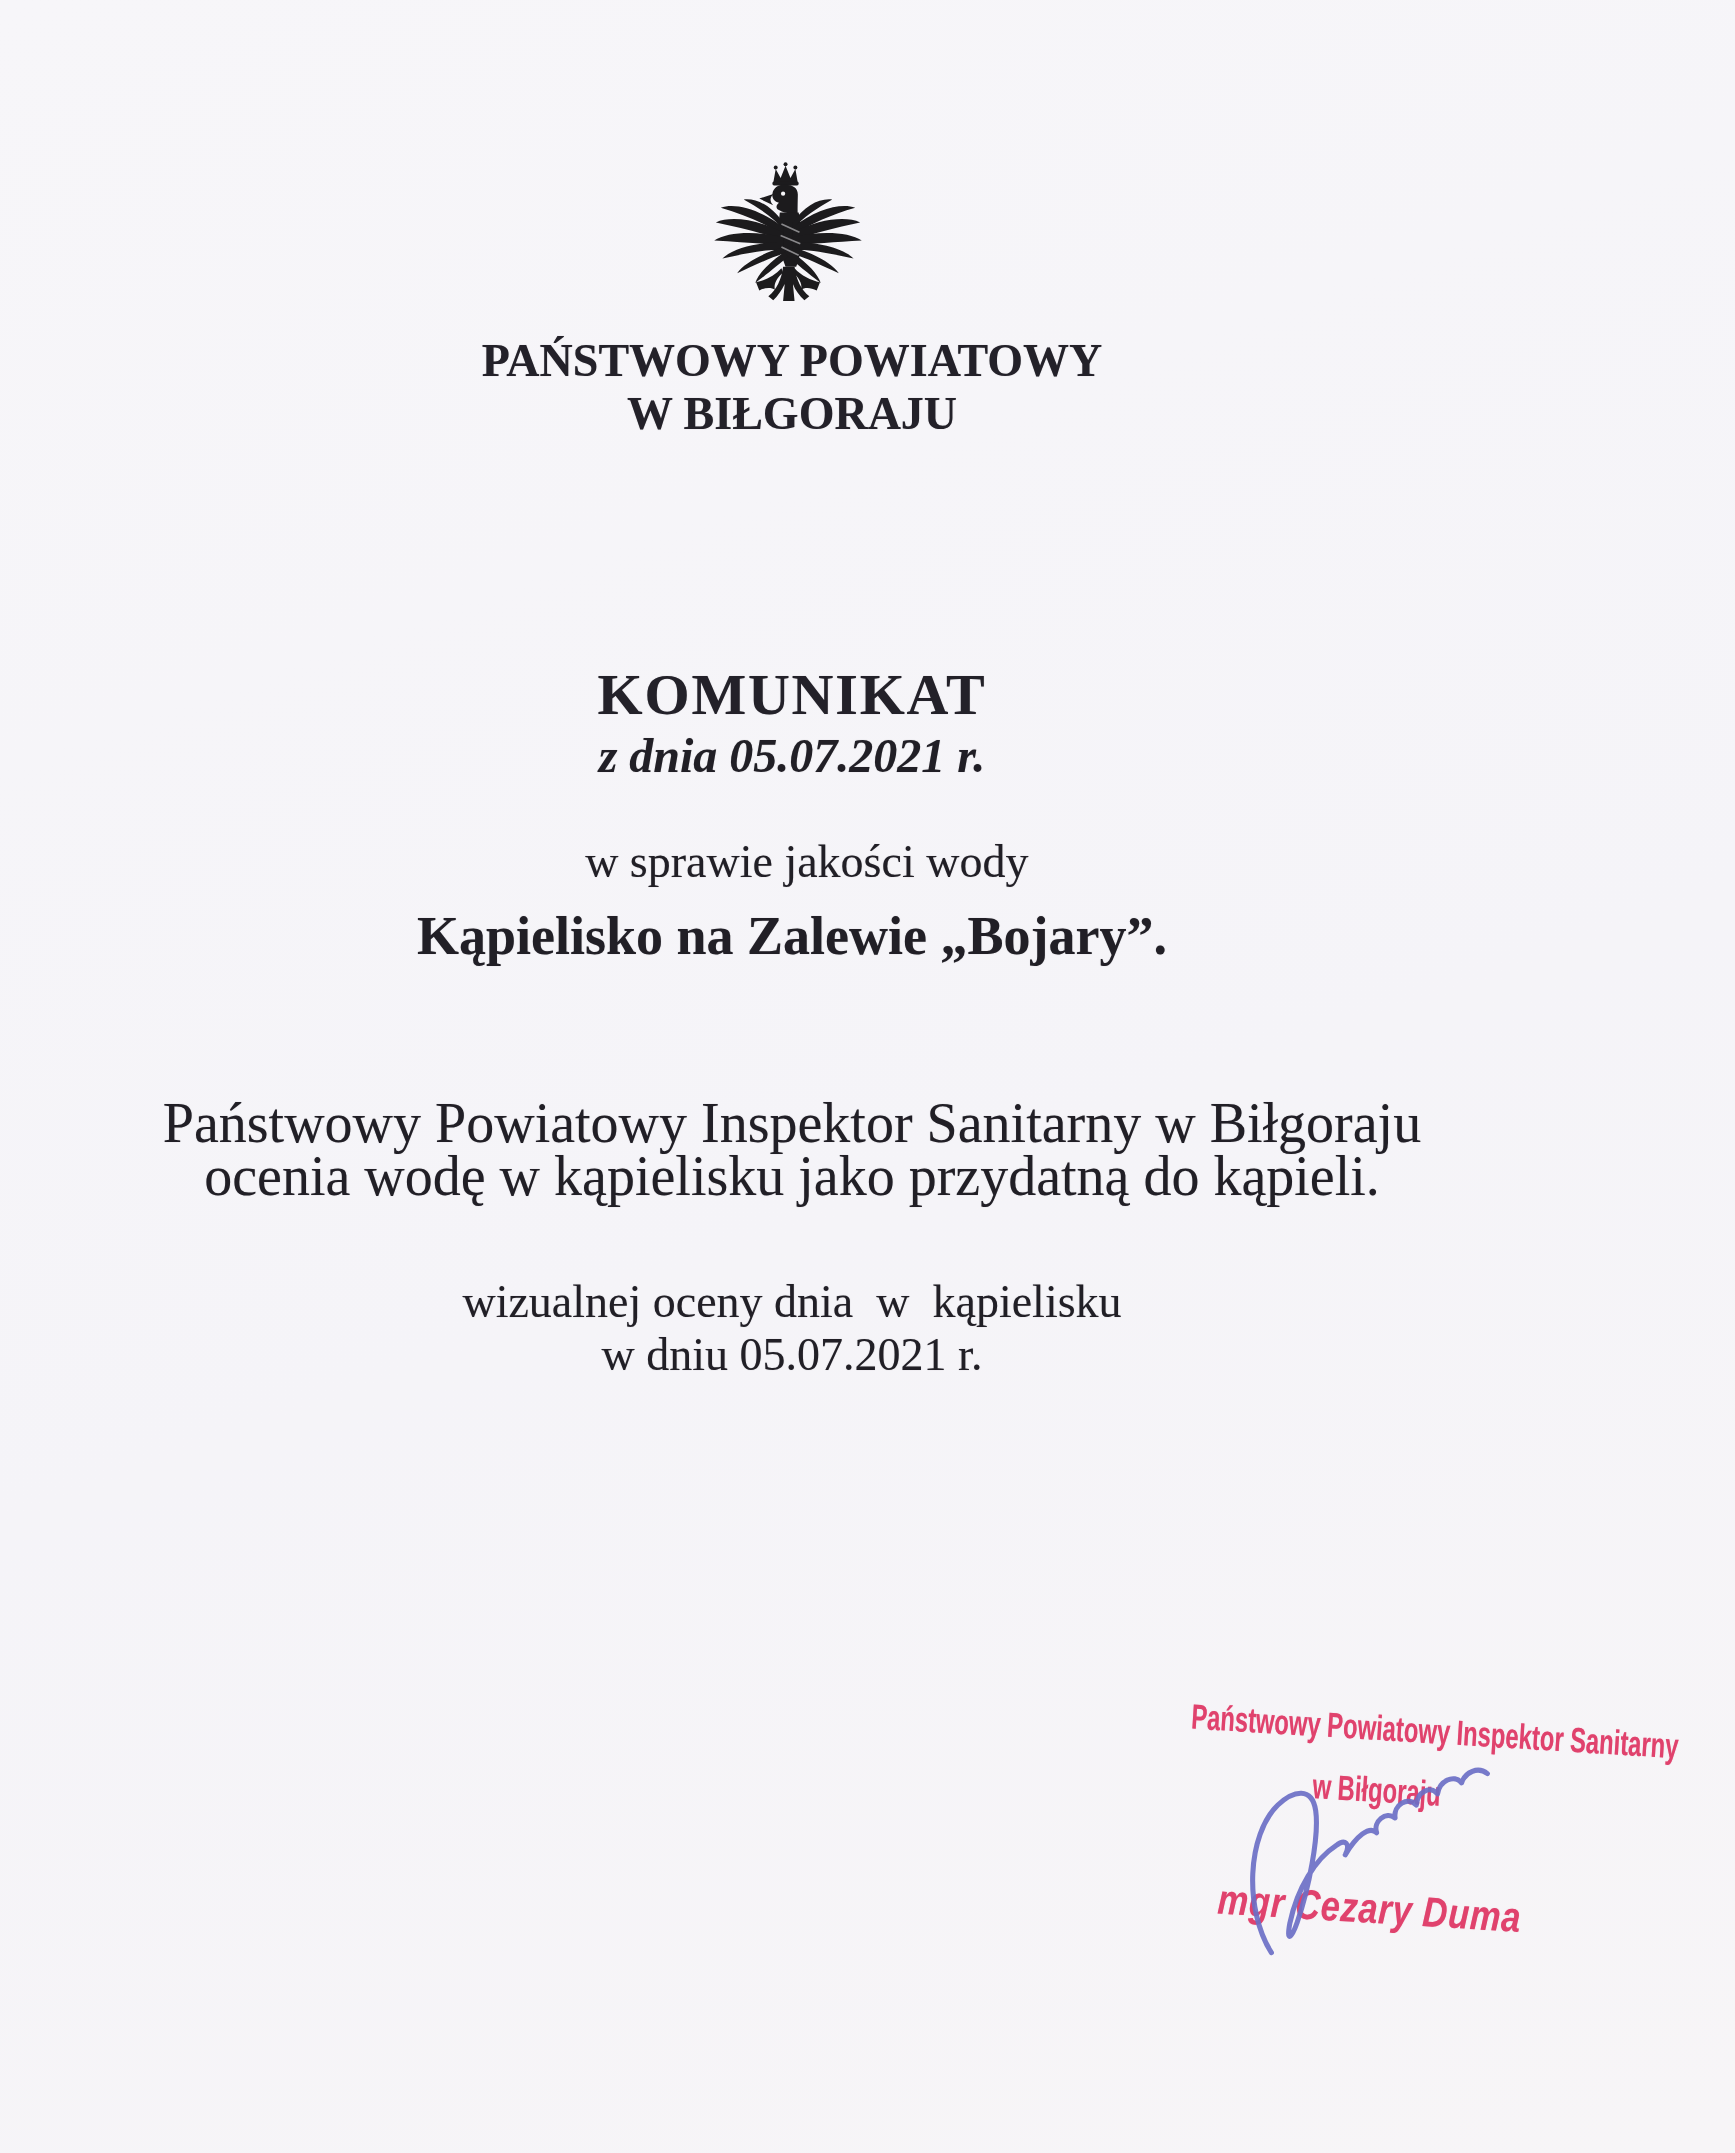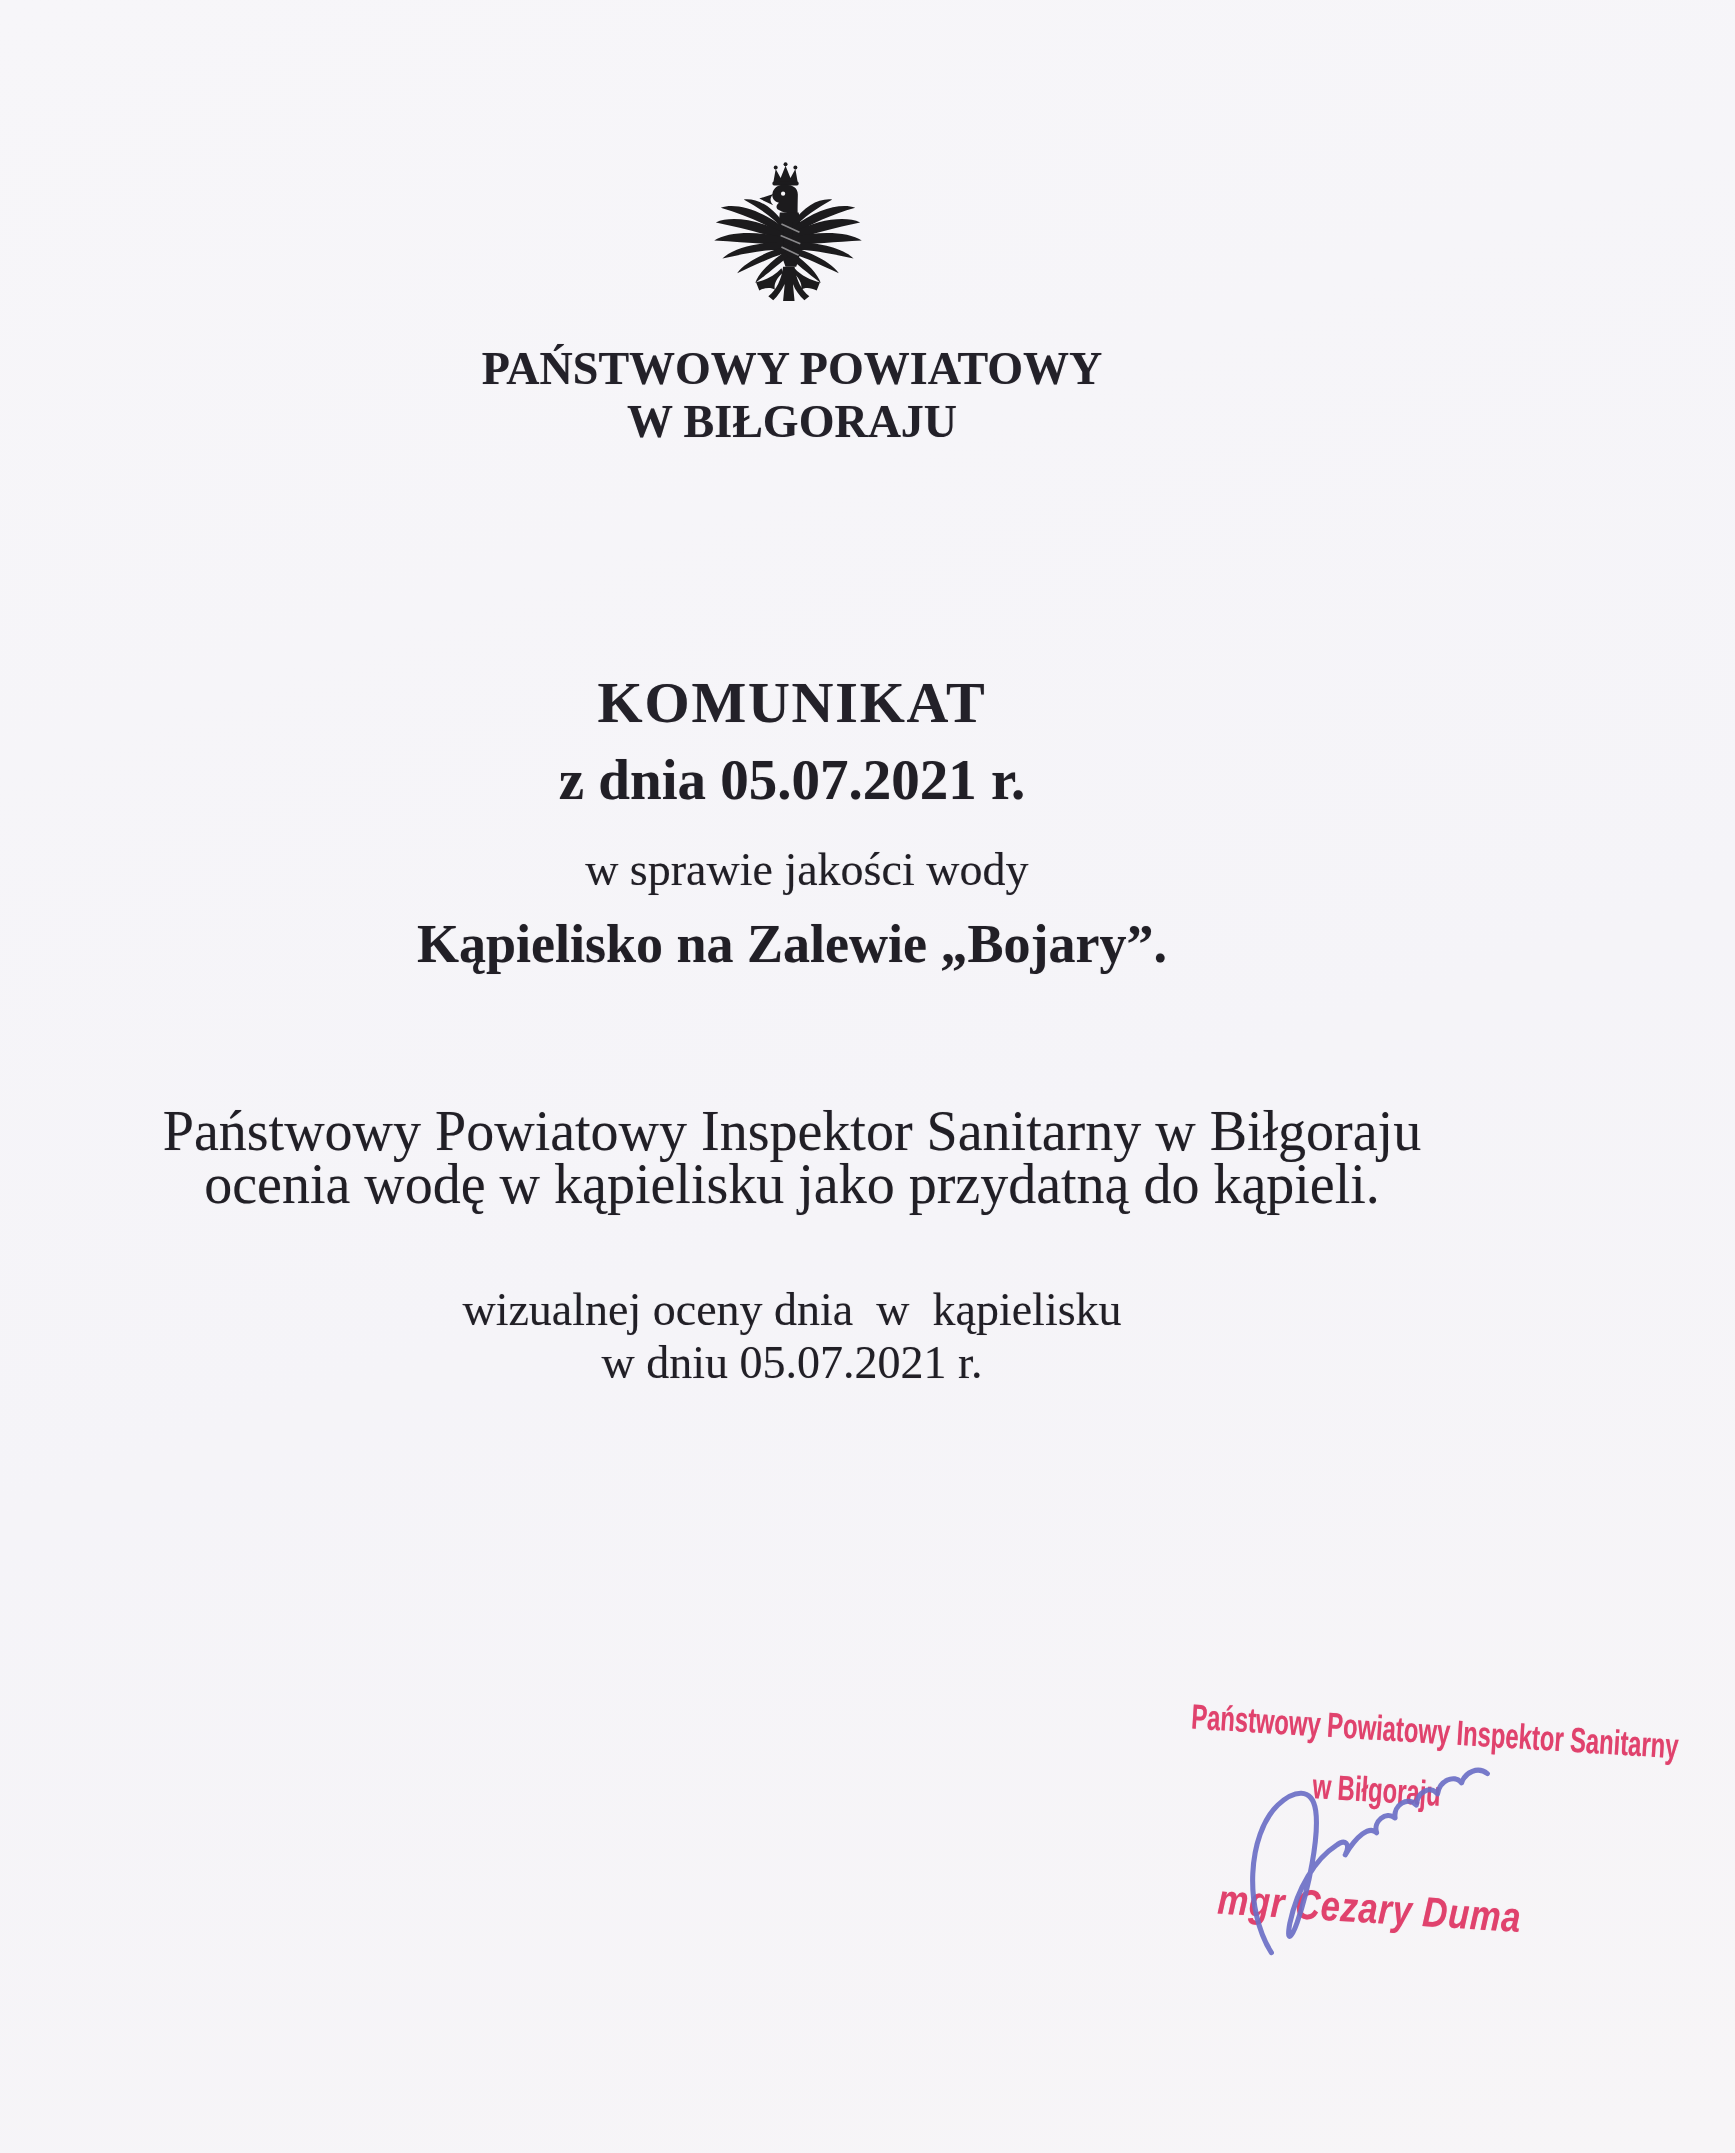--- a/index.html
+++ b/index.html
@@ -11,27 +11,27 @@
   }
   .page{
     position:relative;width:1735px;height:2153px;
     background:linear-gradient(160deg,#f7f6f9 0%,#f5f4f8 55%,#f7f5f7 100%);
     color:#211f26;
   }
   .centercol{position:absolute;left:0;width:1584px;text-align:center;}
   .eagle{position:absolute;left:706px;top:160px;width:164px;height:174px;}
   .letterhead{top:334px;font-size:46px;font-weight:bold;line-height:53px;letter-spacing:0px;color:#232129;}
   .title{top:665px;font-size:58px;font-weight:bold;line-height:59px;letter-spacing:1.8px;color:#232129;}
-  .dateline{top:745px;font-size:57px;font-weight:bold;line-height:53px;}
+  .dateline{top:729px;font-size:48px;font-weight:bold;line-height:53px;font-style:italic;}
   .subject1{top:835px;font-size:46px;line-height:53px;transform:translateX(14.8px);}
   .subject2{top:909px;font-size:54px;font-weight:bold;line-height:55px;}
   .statement{top:1097px;font-size:56px;font-weight:normal;line-height:53px;}
   .basis{top:1275px;font-size:46px;line-height:53px;}
   .basis div{white-space:pre;}
-  .softink{text-shadow:0 0 0.9px rgba(33,31,38,.35);margin-top:8px;}
+  .softink{text-shadow:0 0 0.9px rgba(33,31,38,.35);}
   .stamp{
     position:absolute;left:1071px;top:1694px;width:609px;
     text-align:center;color:#e0426d;
     transform:rotate(3.5deg);transform-origin:50% 50%;
     font-family:"Liberation Sans", sans-serif;font-weight:bold;
     text-shadow:0 0 0.9px rgba(224,66,109,.45);
   }
   .stamp-l1{margin-top:12px;line-height:44px;font-size:35px;}
   .stamp-l2{margin-top:17.5px;line-height:44px;font-size:35px;}
   .stamp-l3{margin-top:73px;line-height:48px;font-size:42px;font-style:italic;}

